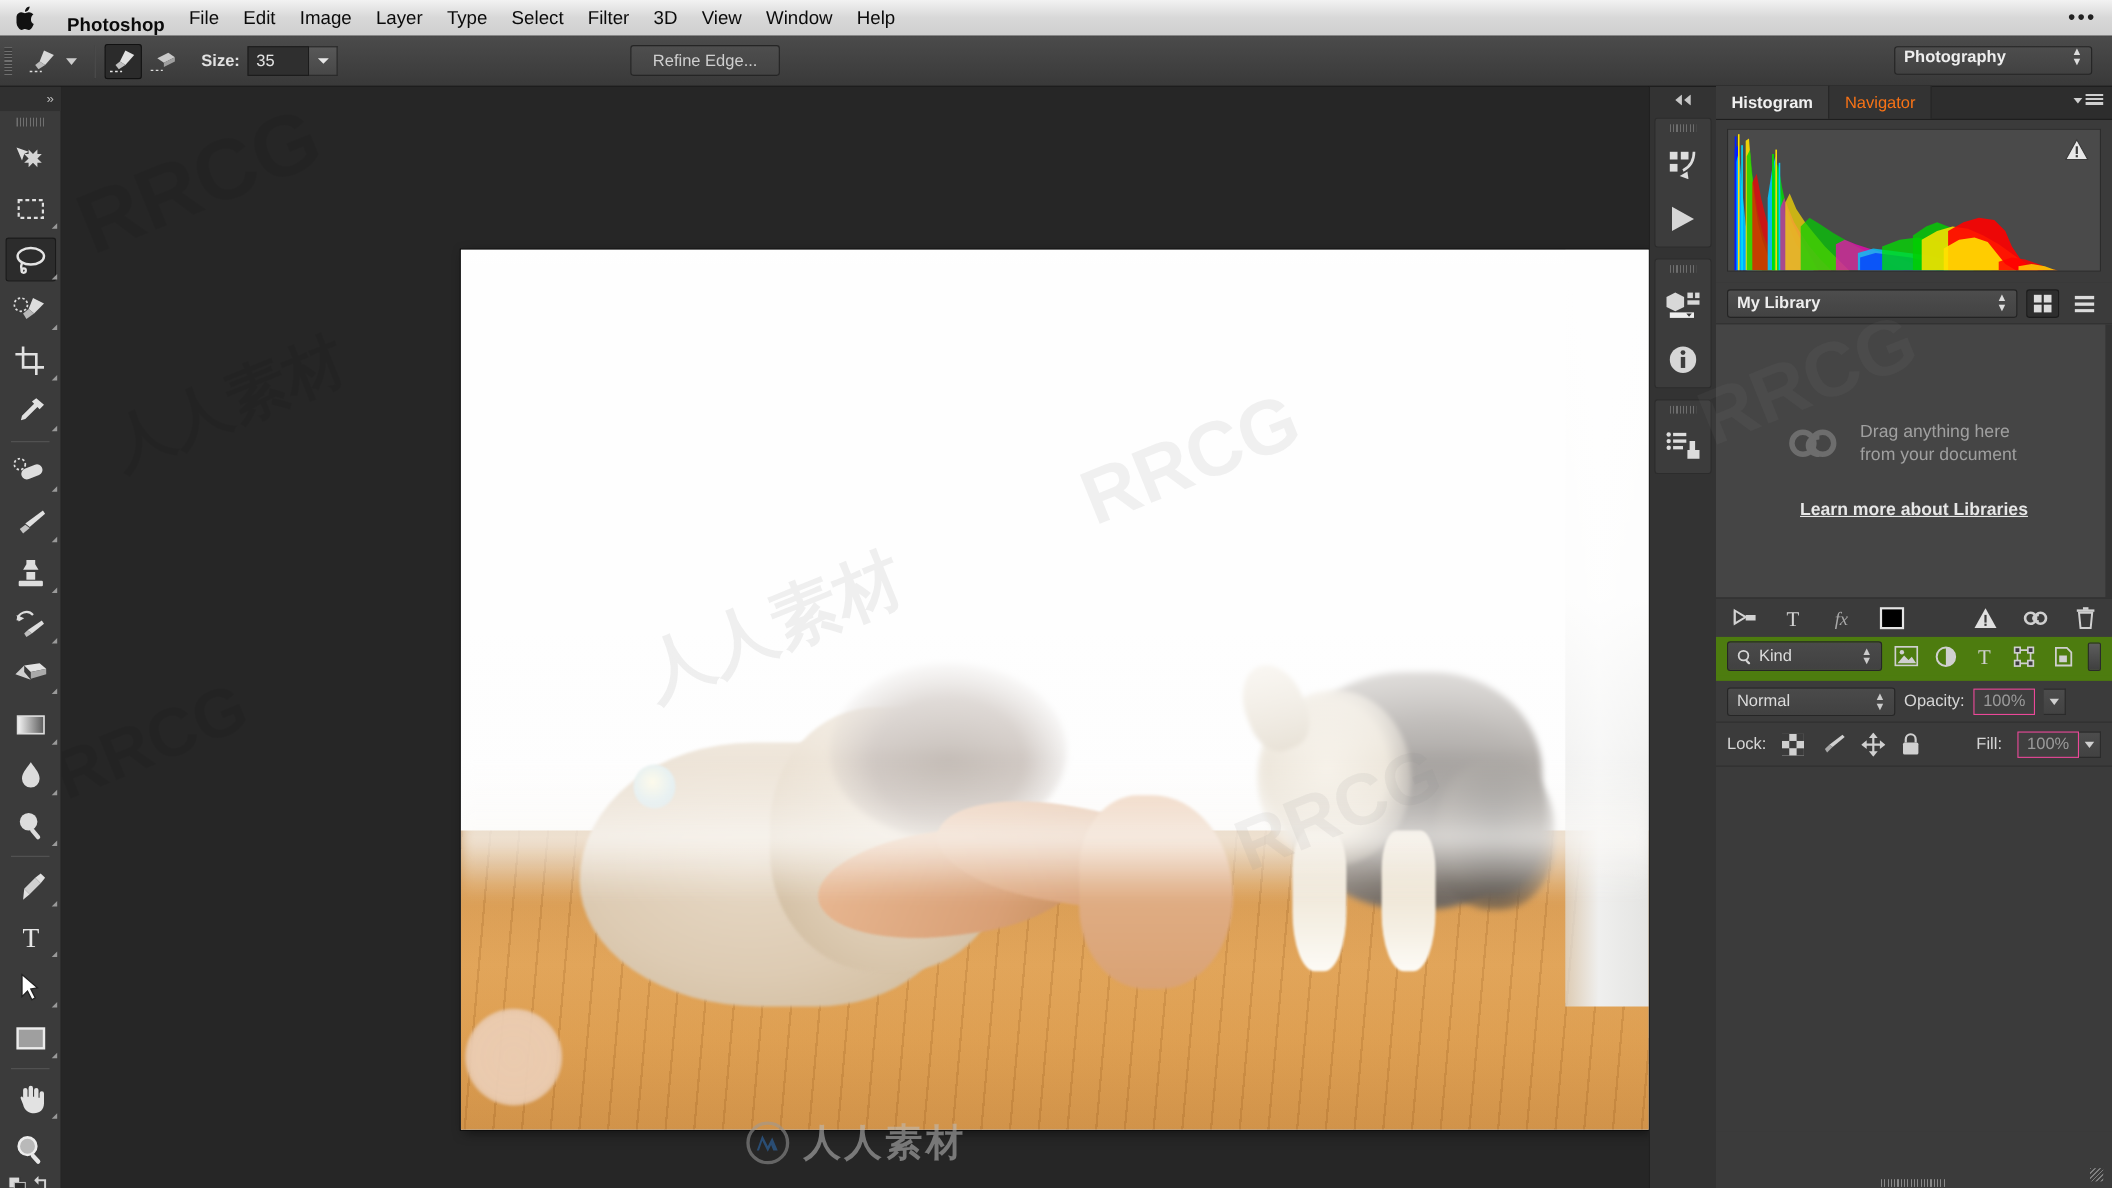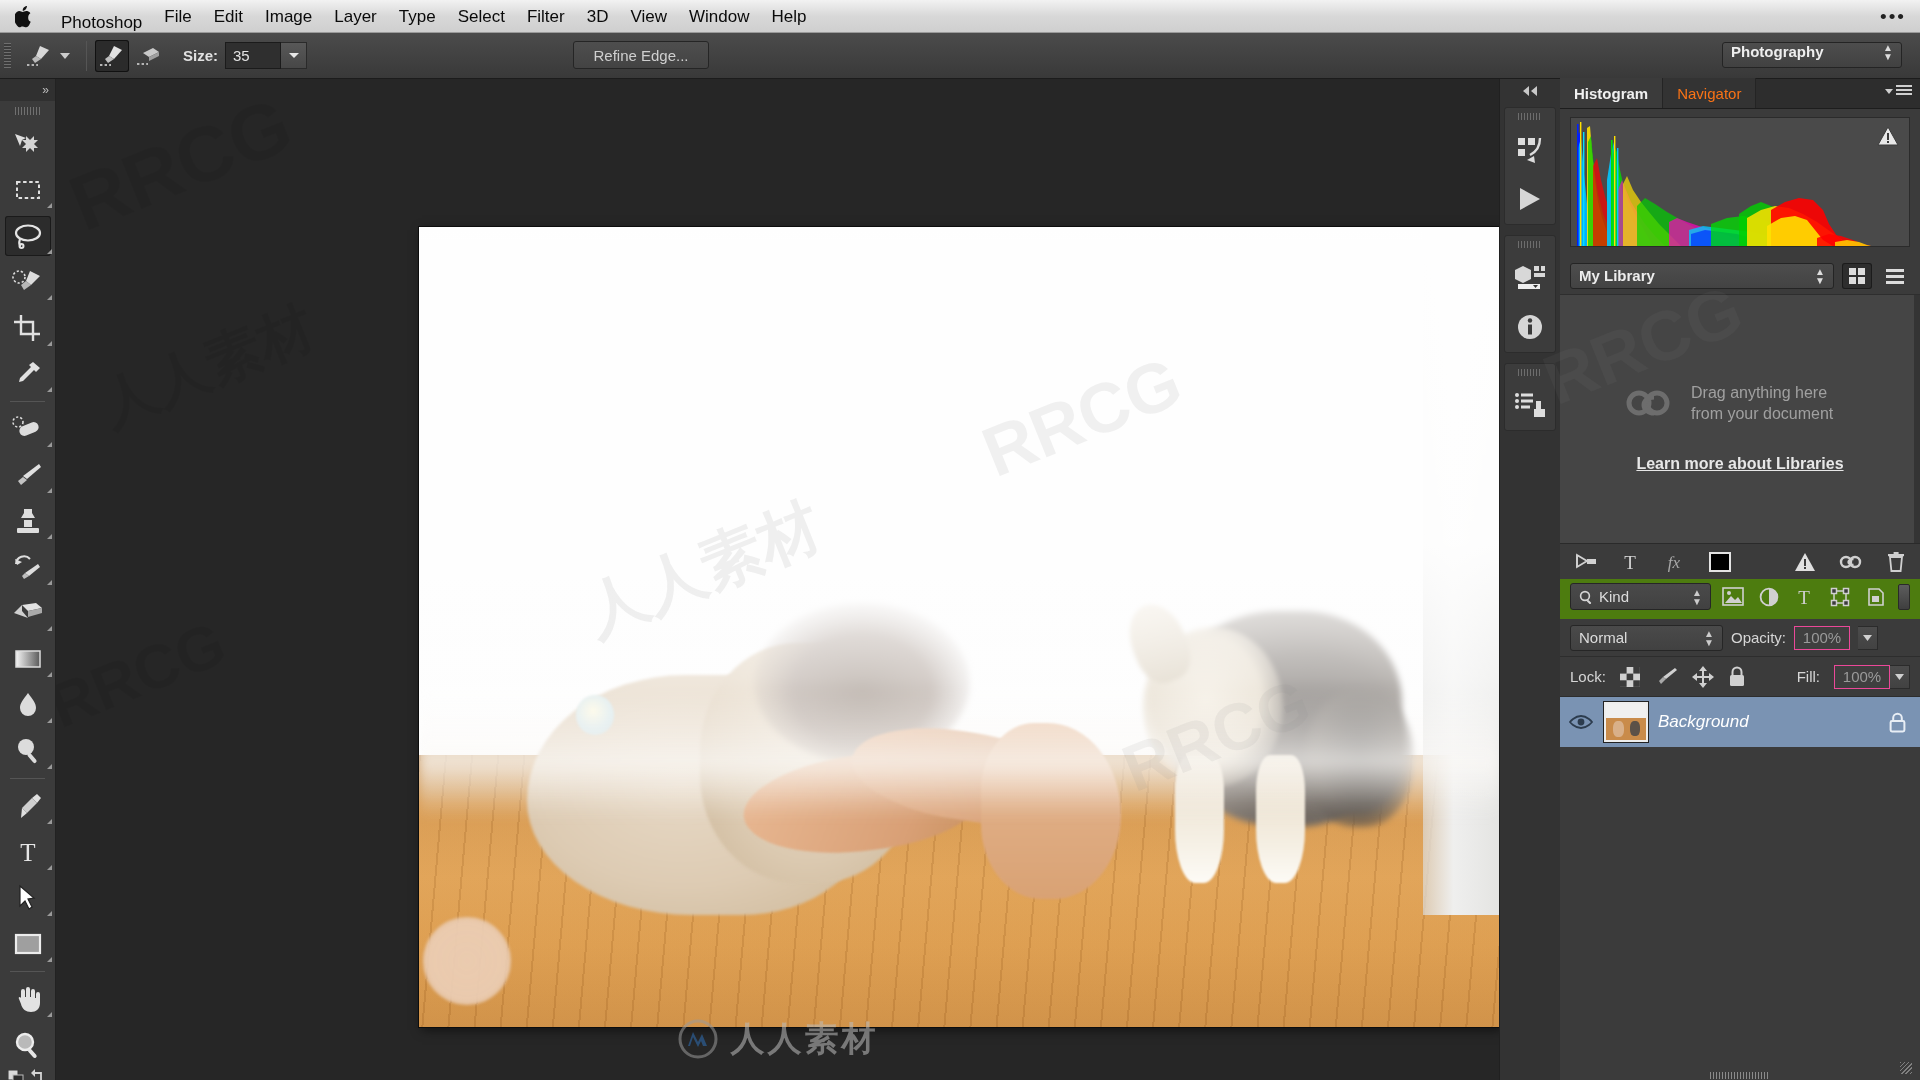--- a/index.html
+++ b/index.html
@@ -15,21 +15,21 @@
   .menubar{
     position:absolute; left:0; top:0; width:1920px; height:33px;
     background:linear-gradient(to bottom,#f2f2f2 0%,#d8d8d8 50%,#cfcfcf 100%);
     border-bottom:1px solid #9a9a9a;
     display:flex; align-items:center; padding-left:12px;
     color:#0a0a0a; font-size:17px;
   }
   .apple-logo{ width:24px; height:26px; display:flex; align-items:center; justify-content:center;
      margin-right:14px; }
   .menu-item{ padding:0 11px; height:33px; line-height:33px; white-space:nowrap; font-size:17px;}
-  .menu-item.app-name{ font-weight:normal;margin-top:12px; }
+  .menu-item.app-name{ font-weight:bold;margin-top:12px; }
   .menubar-right{ position:absolute; right:14px; top:0; height:33px; display:flex; align-items:center;}
   .dots{ letter-spacing:2px; font-size:19px; color:#222; }
 
   
   .optionsbar{
     position:absolute; left:0; top:33px; width:1920px; height:46px;
     background:linear-gradient(to bottom,#4b4b4b,#393939);
     border-bottom:1px solid #1c1c1c;
     display:flex; align-items:center;
   }
@@ -911,38 +911,19 @@
       <span class="lbl" style="margin-left:auto">Fill:</span>
       <span class="val-field">100%</span>
       <span class="mini-tri" style="margin-left:-14px">
         <svg width="9" height="6" viewBox="0 0 9 6">
             <path fill="#d0d0d0" d="M0 0h9L4.5 6z"></path>
           </svg>
       </span>
     </div>
 
     <div class="layer-list">
-      <div class="layer-row">
-        <span class="eye">
-          <svg width="24" height="16" viewBox="0 0 24 16">
-              <path fill="none" stroke="#2c3c4e" stroke-width="1.8" d="M1 8s4.5-6 11-6 11 6 11 6-4.5 6-11 6S1 8 1 8z"></path>
-              <circle cx="12" cy="8" r="3.4" fill="#2c3c4e"></circle>
-            </svg>
-        </span>
-        <span class="thumb">
-          <span class="t-girl"></span>
-            <span class="t-dog"></span>
-        </span>
-        <span class="layer-name">Background</span>
-        <span class="layer-lock">
-          <svg width="17" height="21" viewBox="0 0 17 21">
-              <path fill="none" stroke="#e8eef5" stroke-width="2" d="M4.2 9V6a4.3 4.3 0 118.6 0v3"></path>
-              <rect x="1.6" y="9" width="13.8" height="10.5" rx="1.4" fill="none" stroke="#e8eef5" stroke-width="2"></rect>
-            </svg>
-        </span>
-      </div>
       <div class="tiny-grip"></div>
     </div>
 
     <div class="bottom-grip"></div>
   </div>
 
 </div>
 
 </body></html>

